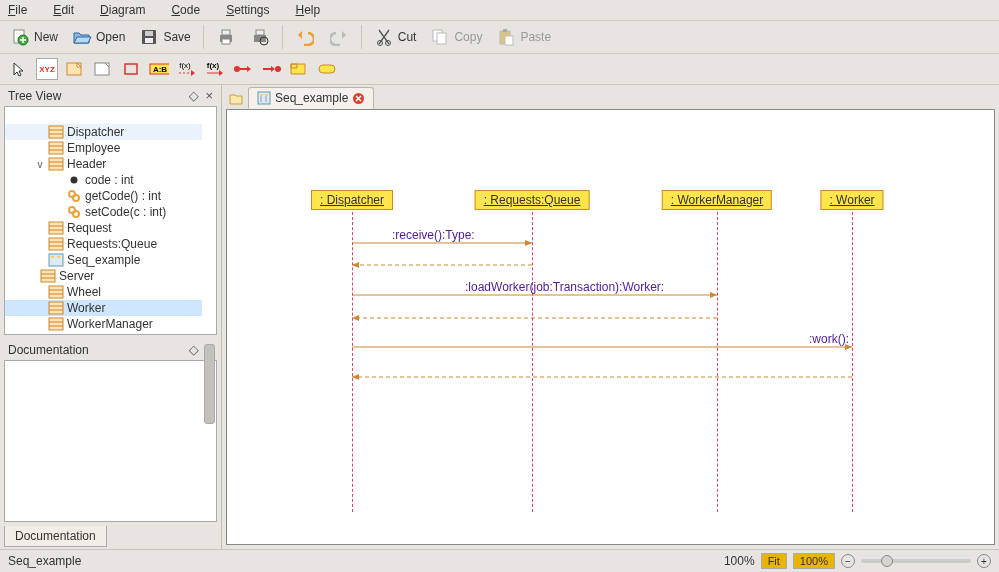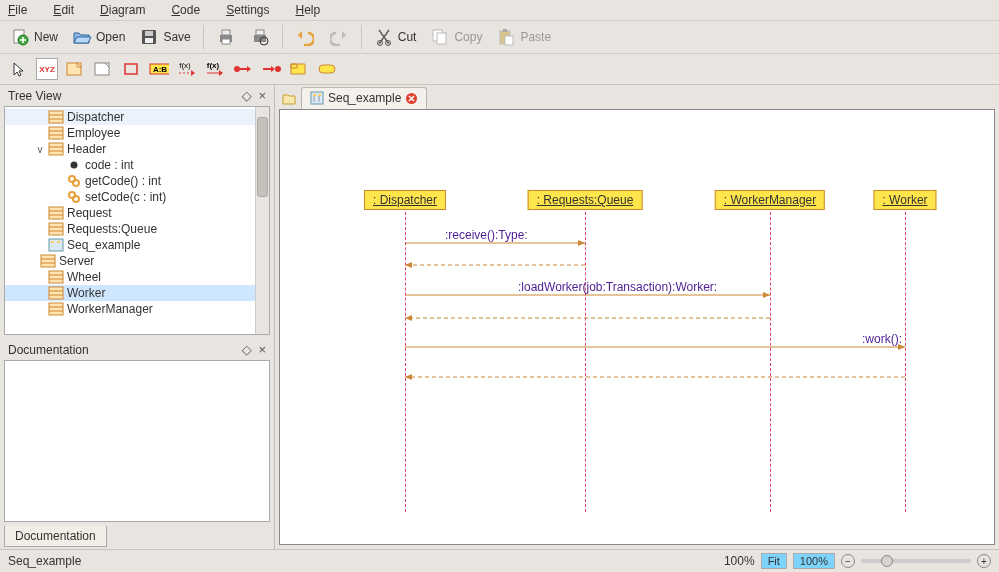--- a/index.html
+++ b/index.html
@@ -19,24 +19,24 @@
 
 
 .tb2 { display: flex; align-items: center; gap: 6px; padding: 4px 8px; background: #e8e4df; border-bottom: 1px solid #c8c4be; }
 .tb2 .tbtn { width: 22px; height: 22px; display: flex; align-items: center; justify-content: center; border: 1px solid transparent; }
 .tb2 .tbtn.box { border: 1px solid #aaa; background: #fff; }
 
 
 .main { flex: 1 1 auto; display: flex; min-height: 0; }
 
 
-.left { width: 275px; display: flex; flex-direction: column; border-right: 1px solid #c0bcb6; }
+.left { width: 222px; display: flex; flex-direction: column; border-right: 1px solid #c0bcb6; }
 .panel-hdr { display: flex; align-items: center; justify-content: space-between; padding: 3px 8px; background: #e8e4df; }
 .panel-hdr .ctrl { color: #555; font-size: 13px; cursor: default; }
-.tree-wrap { flex: 1 1 auto; display: flex; min-height: 0; background: #fff; border: 1px solid #aaa; margin: 0 4px 4px 4px; position: relative; }
+.tree-wrap { flex: 1 1 auto; display: flex; min-height: 0; background: #fff; border: 1px solid #aaa; margin: 0 4px 4px 4px; position: relative; align-items: flex-end; }
 .tree { flex: 1 1 auto; overflow: hidden; padding: 2px 0; font-size: 12px; }
 .tree .row { display: flex; align-items: center; height: 16px; white-space: nowrap; padding-left: 8px; }
 .tree .row.sel { background: #cfe6ff; }
 .tree .row.hl { background: #eaf2fb; }
 .tree .exp { width: 14px; text-align: center; color: #555; font-size: 10px; }
 .tree .ticon { width: 18px; height: 14px; display: inline-flex; align-items: center; justify-content: center; margin-right: 2px; }
 .tree-scroll { width: 14px; background: #e8e4df; border-left: 1px solid #ccc; position: relative; }
 .tree-scroll .thumb { position: absolute; left: 1px; right: 1px; top: 10px; height: 80px; background: #c4c0ba; border: 1px solid #aaa; border-radius: 3px; }
 
 .doc-wrap { display: flex; flex-direction: column; height: 210px; }
@@ -55,21 +55,21 @@
 
 .lifeline { position: absolute; top: 80px; }
 .lifeline .head { position: absolute; top: 0; left: 0; transform: translateX(-50%); background: #ffe54c; border: 1px solid #c83; padding: 2px 8px; font-size: 12px; white-space: nowrap; text-decoration: underline; }
 .lifeline .line { position: absolute; top: 22px; left: 0; width: 0; border-left: 1px dashed #d46; height: 300px; }
 .msg { position: absolute; font-size: 12px; color: #4c1d95; }
 .arrow-line { stroke: #c83; stroke-width: 1; }
 
 
 .status { display: flex; align-items: center; justify-content: space-between; padding: 3px 8px; background: #e8e4df; border-top: 1px solid #c8c4be; font-size: 12px; }
 .status .zoomgrp { display: flex; align-items: center; gap: 6px; }
-.status .zbtn { padding: 1px 6px; border: 1px solid #aaa; background: #7dd3fc; font-size: 11px; }
+.status .zbtn { padding: 1px 6px; border: 1px solid #aaa; background: #eab308; font-size: 11px; }
 .status .slider { width: 110px; height: 4px; background: #ccc; border-radius: 2px; position: relative; }
 .status .slider .knob { position: absolute; top: -4px; left: 20px; width: 12px; height: 12px; background: #d8d4ce; border: 1px solid #888; border-radius: 6px; }
 .status .round { width: 14px; height: 14px; border-radius: 7px; border: 1px solid #888; background: #e8e4df; display: inline-flex; align-items: center; justify-content: center; font-size: 10px; }
 svg { display: block; }
 </style>
 </head>
 <body>
 
 <div class="menubar">
   <span><span class="mn-u">F</span><span>ile</span></span>

